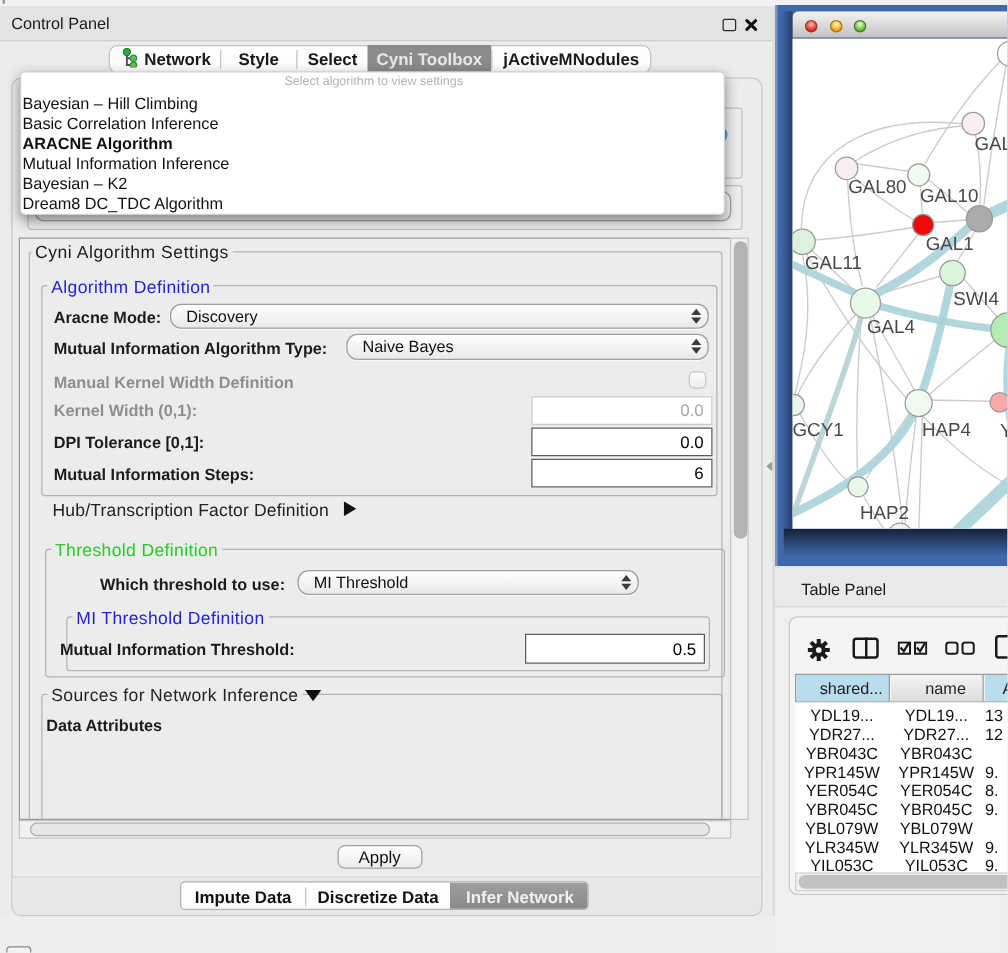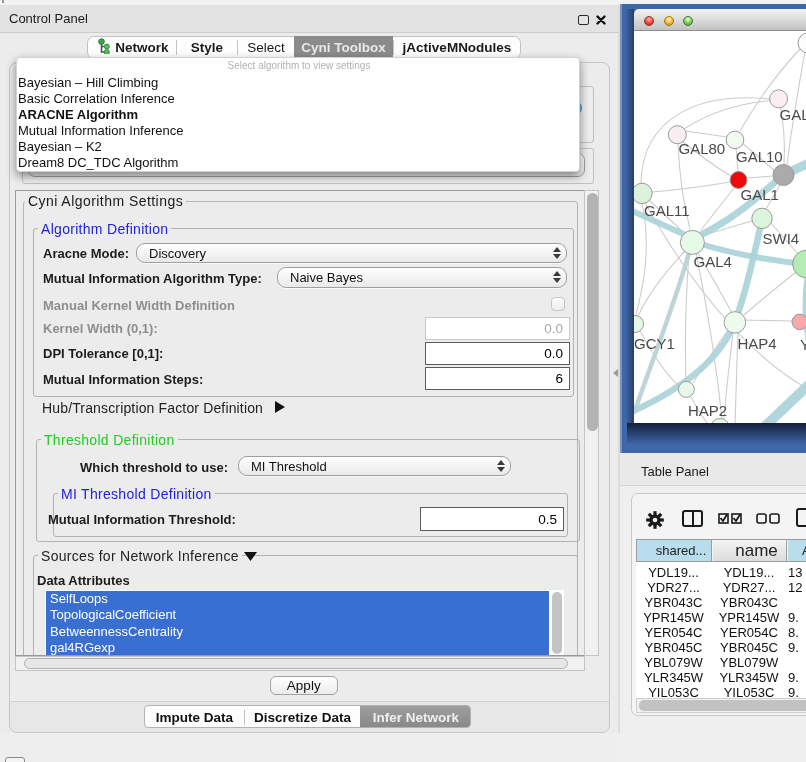--- a/index.html
+++ b/index.html
@@ -35,21 +35,21 @@
 <div class="abs" style="left:294px;top:36px;width:99px;height:23px;background:#8b8b8b"></div>
 <div class="abs" style="left:393px;top:40px;width:1px;height:15px;background:#c4c4c4"></div>
 <svg class="abs" style="left:97px;top:38px" width="14" height="16" viewBox="0 0 14 16">
     <path d="M4.5 6 V14 H7.3 M4.5 8.6 H7.3" stroke="#4d4d5c" stroke-width="1.5" fill="none"></path>
     <circle cx="4.5" cy="3.6" r="2.8" fill="#37a948" stroke="#1e7e2e" stroke-width="1"></circle>
     <circle cx="9.8" cy="8.6" r="2.5" fill="#63bc55" stroke="#2e8e3e" stroke-width="1"></circle>
     <circle cx="9.8" cy="14" r="2.5" fill="#63bc55" stroke="#2e8e3e" stroke-width="1"></circle>
   </svg>
 <div class="abs" style="left:108px;top:36px;width:68px;height:23px;line-height:23px;text-align:center;font-weight:600;font-size:13.5px">Network</div>
 <div class="abs" style="left:177px;top:36px;width:60px;height:23px;line-height:23px;text-align:center;font-weight:600;font-size:13.5px">Style</div>
-<div class="abs" style="left:238px;top:36px;width:56px;height:23px;line-height:23px;text-align:center;font-weight:400;font-size:13.5px">Select</div>
+<div class="abs" style="left:238px;top:36px;width:56px;height:23px;line-height:23px;text-align:center;font-weight:700;font-size:13.5px">Select</div>
 <div class="abs" style="left:294px;top:36px;width:99px;height:23px;line-height:23px;text-align:center;font-weight:600;font-size:13.5px;color:#e8e8e8">Cyni Toolbox</div>
 <div class="abs" style="left:393px;top:36px;width:128px;height:23px;line-height:23px;text-align:center;font-weight:600;font-size:13.5px">jActiveMNodules</div>
 
 <div class="abs" style="left:9px;top:62px;width:601px;height:671px;border:1px solid #c6c6c6;border-radius:8px;background:#ececec"></div>
 
 <div class="abs" style="left:22px;top:86px;width:572px;height:57px;border:1px solid #c0c0c0;border-radius:3px"></div>
 <div class="abs" style="left:440px;top:101px;width:142px;height:14px;border:3px solid #5b9bd5;border-radius:7px;background:linear-gradient(#fff,#e6e6e6)"></div>
 
 <div class="abs" style="left:22px;top:148px;width:572px;height:36px;border:1px solid #c0c0c0;border-radius:3px"></div>
 <div class="abs" style="left:28px;top:153px;width:557px;height:24px;border:1px solid #9f9f9f;border-radius:7px;background:linear-gradient(#fff,#e8e8e8)"></div>
@@ -108,25 +108,20 @@
   <div class="lbl" style="left:32px;top:321px">Mutual Information Threshold:</div>
   <div class="tfield" style="left:403.5px;top:316px;width:144.5px;height:24px">0.5</div>
 
   <div class="group" style="left:17px;top:364px;width:545px;height:130px">
     <span class="gtitle" style="color:#222">Sources for Network Inference</span>
   </div>
   <svg class="abs" style="left:228px;top:361px" width="13" height="9" viewBox="0 0 13 9">
       <path d="M0 0 L13 0 L6.5 9 Z" fill="#111"></path>
     </svg>
   <div class="lbl" style="left:21px;top:382px">Data Attributes</div>
-  <div class="abs" style="left:29px;top:399px;width:519px;height:70px;background:#fff">
-    <div class="abs" style="left:1px;top:1px;width:503px;height:65px;background:#3a6fd2"></div>
-    <div class="abs" style="left:5px;top:1px;font-size:13px;color:#fff;line-height:16.3px">SelfLoops<br>TopologicalCoefficient<br>BetweennessCentrality<br>gal4RGexp</div>
-    <div class="abs" style="left:507px;top:2px;width:10px;height:62px;background:#c3c3c3;border-radius:5px"></div>
-  </div>
 </div>
 
 <div class="abs" style="left:584px;top:190px;width:15px;height:466px;background:#f1f1f1;border:1px solid #c4c4c4"></div>
 <div class="abs" style="left:586.5px;top:193px;width:11px;height:238px;background:#b3b3b3;border-radius:6px"></div>
 
 <div class="abs" style="left:15px;top:656px;width:570px;height:15px;background:#f1f1f1;border:1px solid #c4c4c4"></div>
 <div class="abs" style="left:24px;top:658px;width:544px;height:11px;background:#e6e6e6;border:1px solid #b0b0b0;border-radius:6px"></div>
 
 <div class="abs" style="left:270px;top:675.5px;width:67.5px;height:19.5px;border:1px solid #a2a2a2;border-radius:6px;background:linear-gradient(#fff,#ececec);text-align:center;line-height:18px;font-size:13.5px;color:#111">Apply</div>
 
@@ -272,21 +267,21 @@
   <svg class="abs" style="left:124px;top:19px" width="24" height="11" viewBox="0 0 24 11">
       <g fill="none" stroke="#1a1a1a" stroke-width="1.6">
         <rect x="1" y="1" width="9" height="9" rx="2"></rect>
         <rect x="14" y="1" width="9" height="9" rx="2"></rect>
       </g>
     </svg>
   <div class="abs" style="left:164px;top:14px;width:14px;height:19px;border:2.5px solid #1a1a1a;border-radius:3px;background:#f4f4f4"></div>
 
   <div class="abs" style="left:4px;top:45px;width:186px;height:23px;border:1px solid #9c9c9c">
     <div class="abs" style="left:0;top:0;width:75px;height:21px;background:#b9ddec;border-right:1px solid #9c9c9c;text-align:center;line-height:21px;font-size:13px;color:#222;padding-left:14px">shared...</div>
-    <div class="abs" style="left:76px;top:0;width:74px;height:21px;background:linear-gradient(#f4f4f4,#dcdcdc);border-right:1px solid #9c9c9c;text-align:center;line-height:21px;font-size:17px;color:#222;padding-left:14px">name</div>
+    <div class="abs" style="left:76px;top:0;width:74px;height:21px;background:linear-gradient(#f4f4f4,#dcdcdc);border-right:1px solid #9c9c9c;text-align:center;line-height:21px;font-size:13px;color:#222;padding-left:14px">name</div>
     <div class="abs" style="left:151px;top:0;width:34px;height:21px;background:#b9ddec;line-height:21px;font-size:13px;color:#222;padding-left:14px">A</div>
   </div>
 
   <div class="abs" style="left:4px;top:68px;width:186px;height:136px;background:#fff;font-size:13px;color:#111">
     <div class="abs" style="left:0;top:3px;width:75px;text-align:center;line-height:15px">YDL19...<br>YDR27...<br>YBR043C<br>YPR145W<br>YER054C<br>YBR045C<br>YBL079W<br>YLR345W<br>YIL053C</div>
     <div class="abs" style="left:76px;top:3px;width:74px;text-align:center;line-height:15px">YDL19...<br>YDR27...<br>YBR043C<br>YPR145W<br>YER054C<br>YBR045C<br>YBL079W<br>YLR345W<br>YIL053C</div>
     <div class="abs" style="left:152px;top:3px;width:34px;line-height:15px">13<br>12<br>&nbsp;<br>9.<br>8.<br>9.<br>&nbsp;<br>9.<br>9.</div>
   </div>
 
   <div class="abs" style="left:4px;top:204px;width:186px;height:15px;background:#f1f1f1;border:1px solid #cfcfcf"></div>

